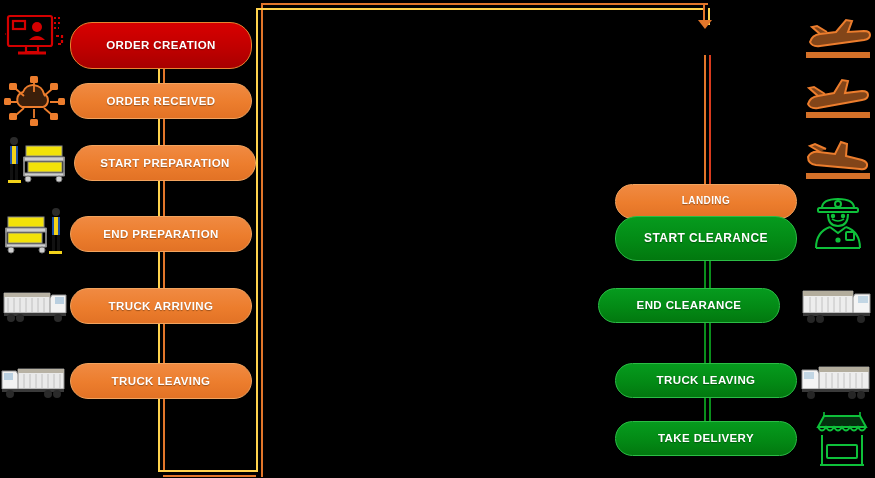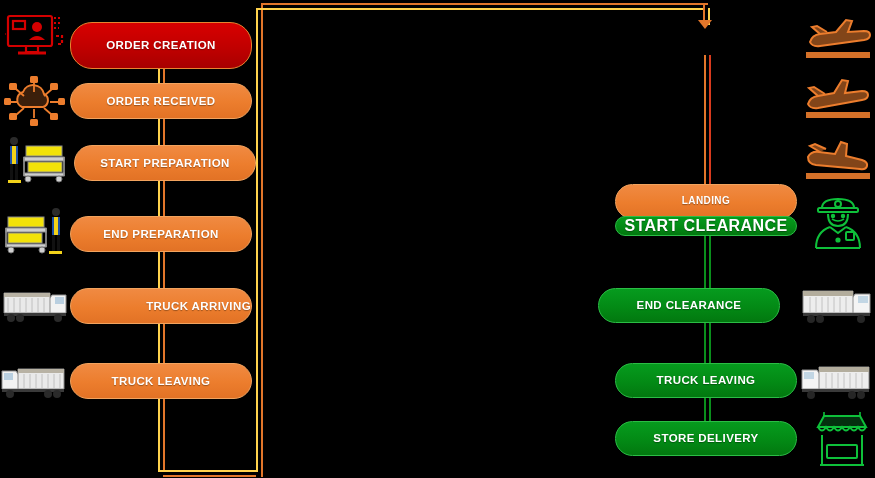--- a/index.html
+++ b/index.html
@@ -309,36 +309,36 @@
   </div>
   <div class="node orange" style="left:70px; top:83px;  width:182px; height:36px; font-size:11.5px;">
     <span class="node-label">ORDER RECEIVED</span>
   </div>
   <div class="node orange" style="left:74px; top:145px; width:182px; height:36px; font-size:11.5px;">
     <span class="node-label">START PREPARATION</span>
   </div>
   <div class="node orange" style="left:70px; top:216px; width:182px; height:36px; font-size:11.5px;text-align:right;">
     <span class="node-label">END PREPARATION</span>
   </div>
-  <div class="node orange" style="left:70px; top:288px; width:182px; height:36px; font-size:11.5px;justify-content:flex-end;">
+  <div class="node orange" style="left:70px; top:288px; width:182px; height:36px; font-size:11.5px;">
     <span class="node-label">TRUCK ARRIVING</span>
   </div>
   <div class="node orange" style="left:70px; top:363px; width:182px; height:36px; font-size:11.5px;">
     <span class="node-label">TRUCK LEAVING</span>
   </div>
 
   <div class="node orange" style="left:615px; top:158px; width:182px; height:35px; font-size:10px;margin-top:26px;">
     <span class="node-label">LANDING</span>
   </div>
-  <div class="node green" style="left:615px; top:216px; width:182px; height:20px; font-size:16px;">
+  <div class="node green" style="left:615px; top:216px; width:182px; height:45px; font-size:12px;">
     <span class="node-label">START CLEARANCE</span>
   </div>
   <div class="node green" style="left:598px; top:288px; width:182px; height:35px; font-size:11.5px;">
     <span class="node-label">END CLEARANCE</span>
   </div>
   <div class="node green" style="left:615px; top:363px; width:182px; height:35px; font-size:11.5px;">
     <span class="node-label">TRUCK LEAVING</span>
   </div>
   <div class="node green" style="left:615px; top:421px; width:182px; height:35px; font-size:11.5px;">
-    <span class="node-label">STORE DELIVERY</span>
+    <span class="node-label">TAKE DELIVERY</span>
   </div>
 
 </div>
 
 </body></html>

